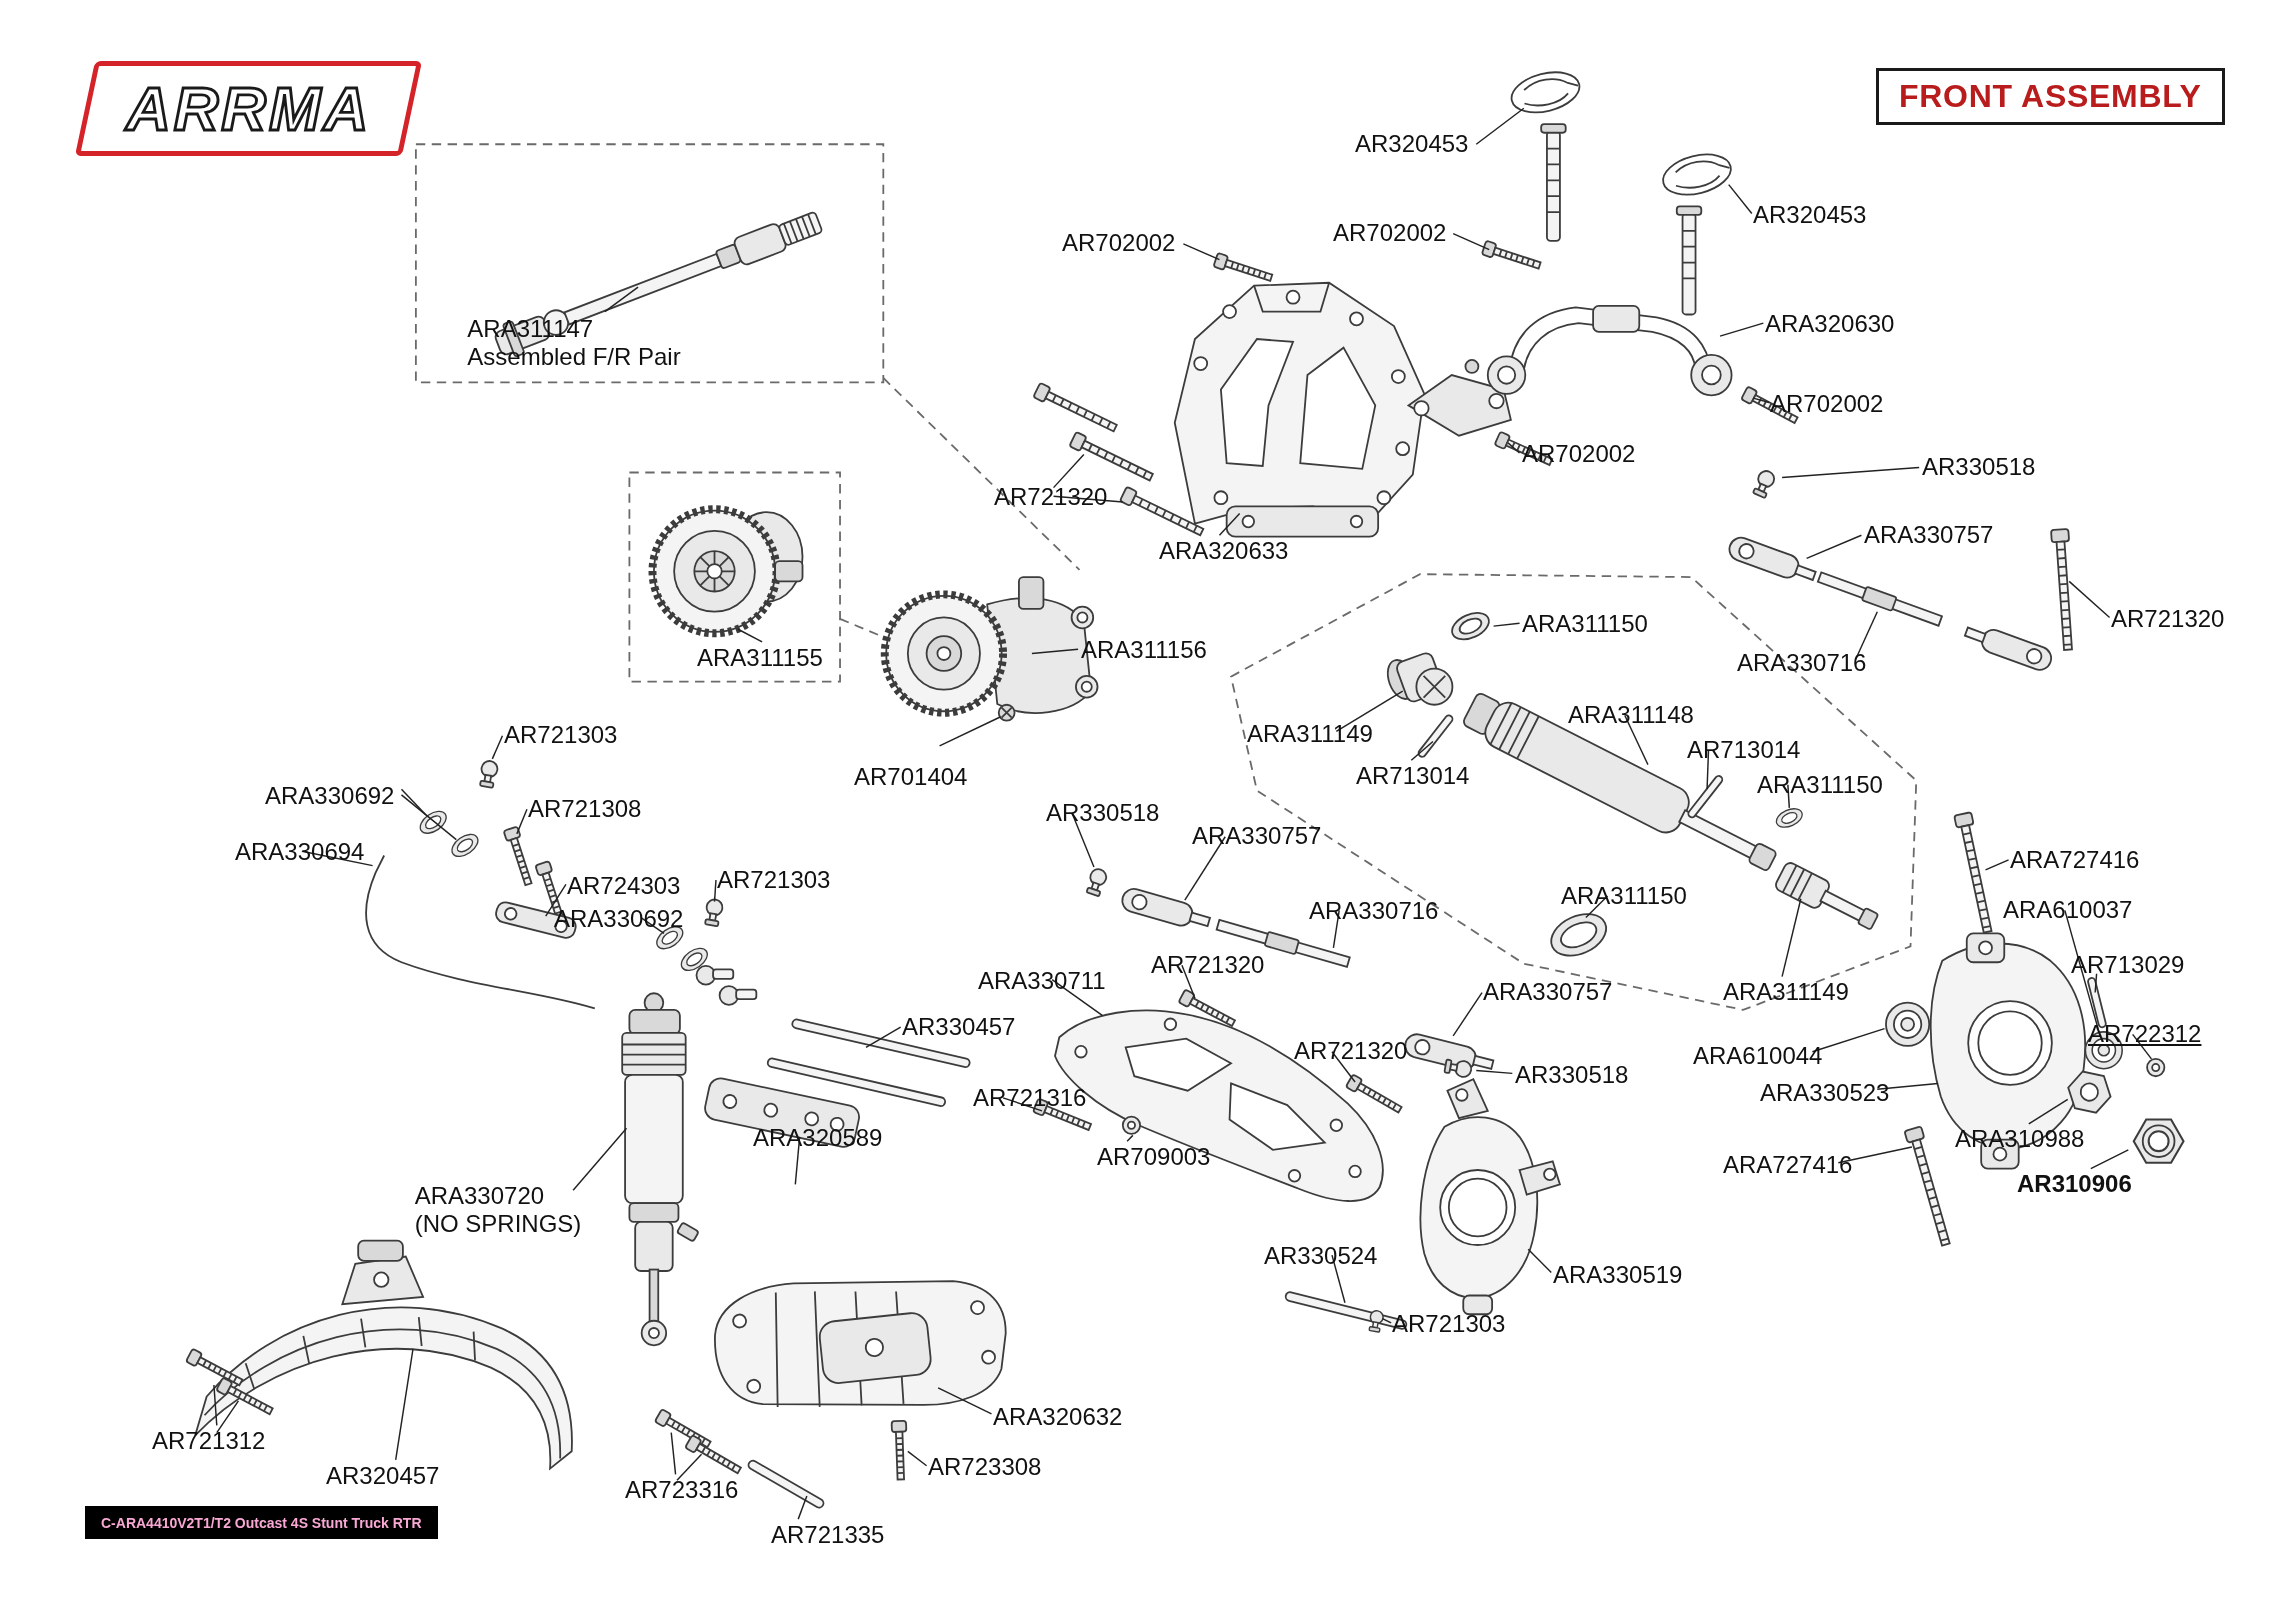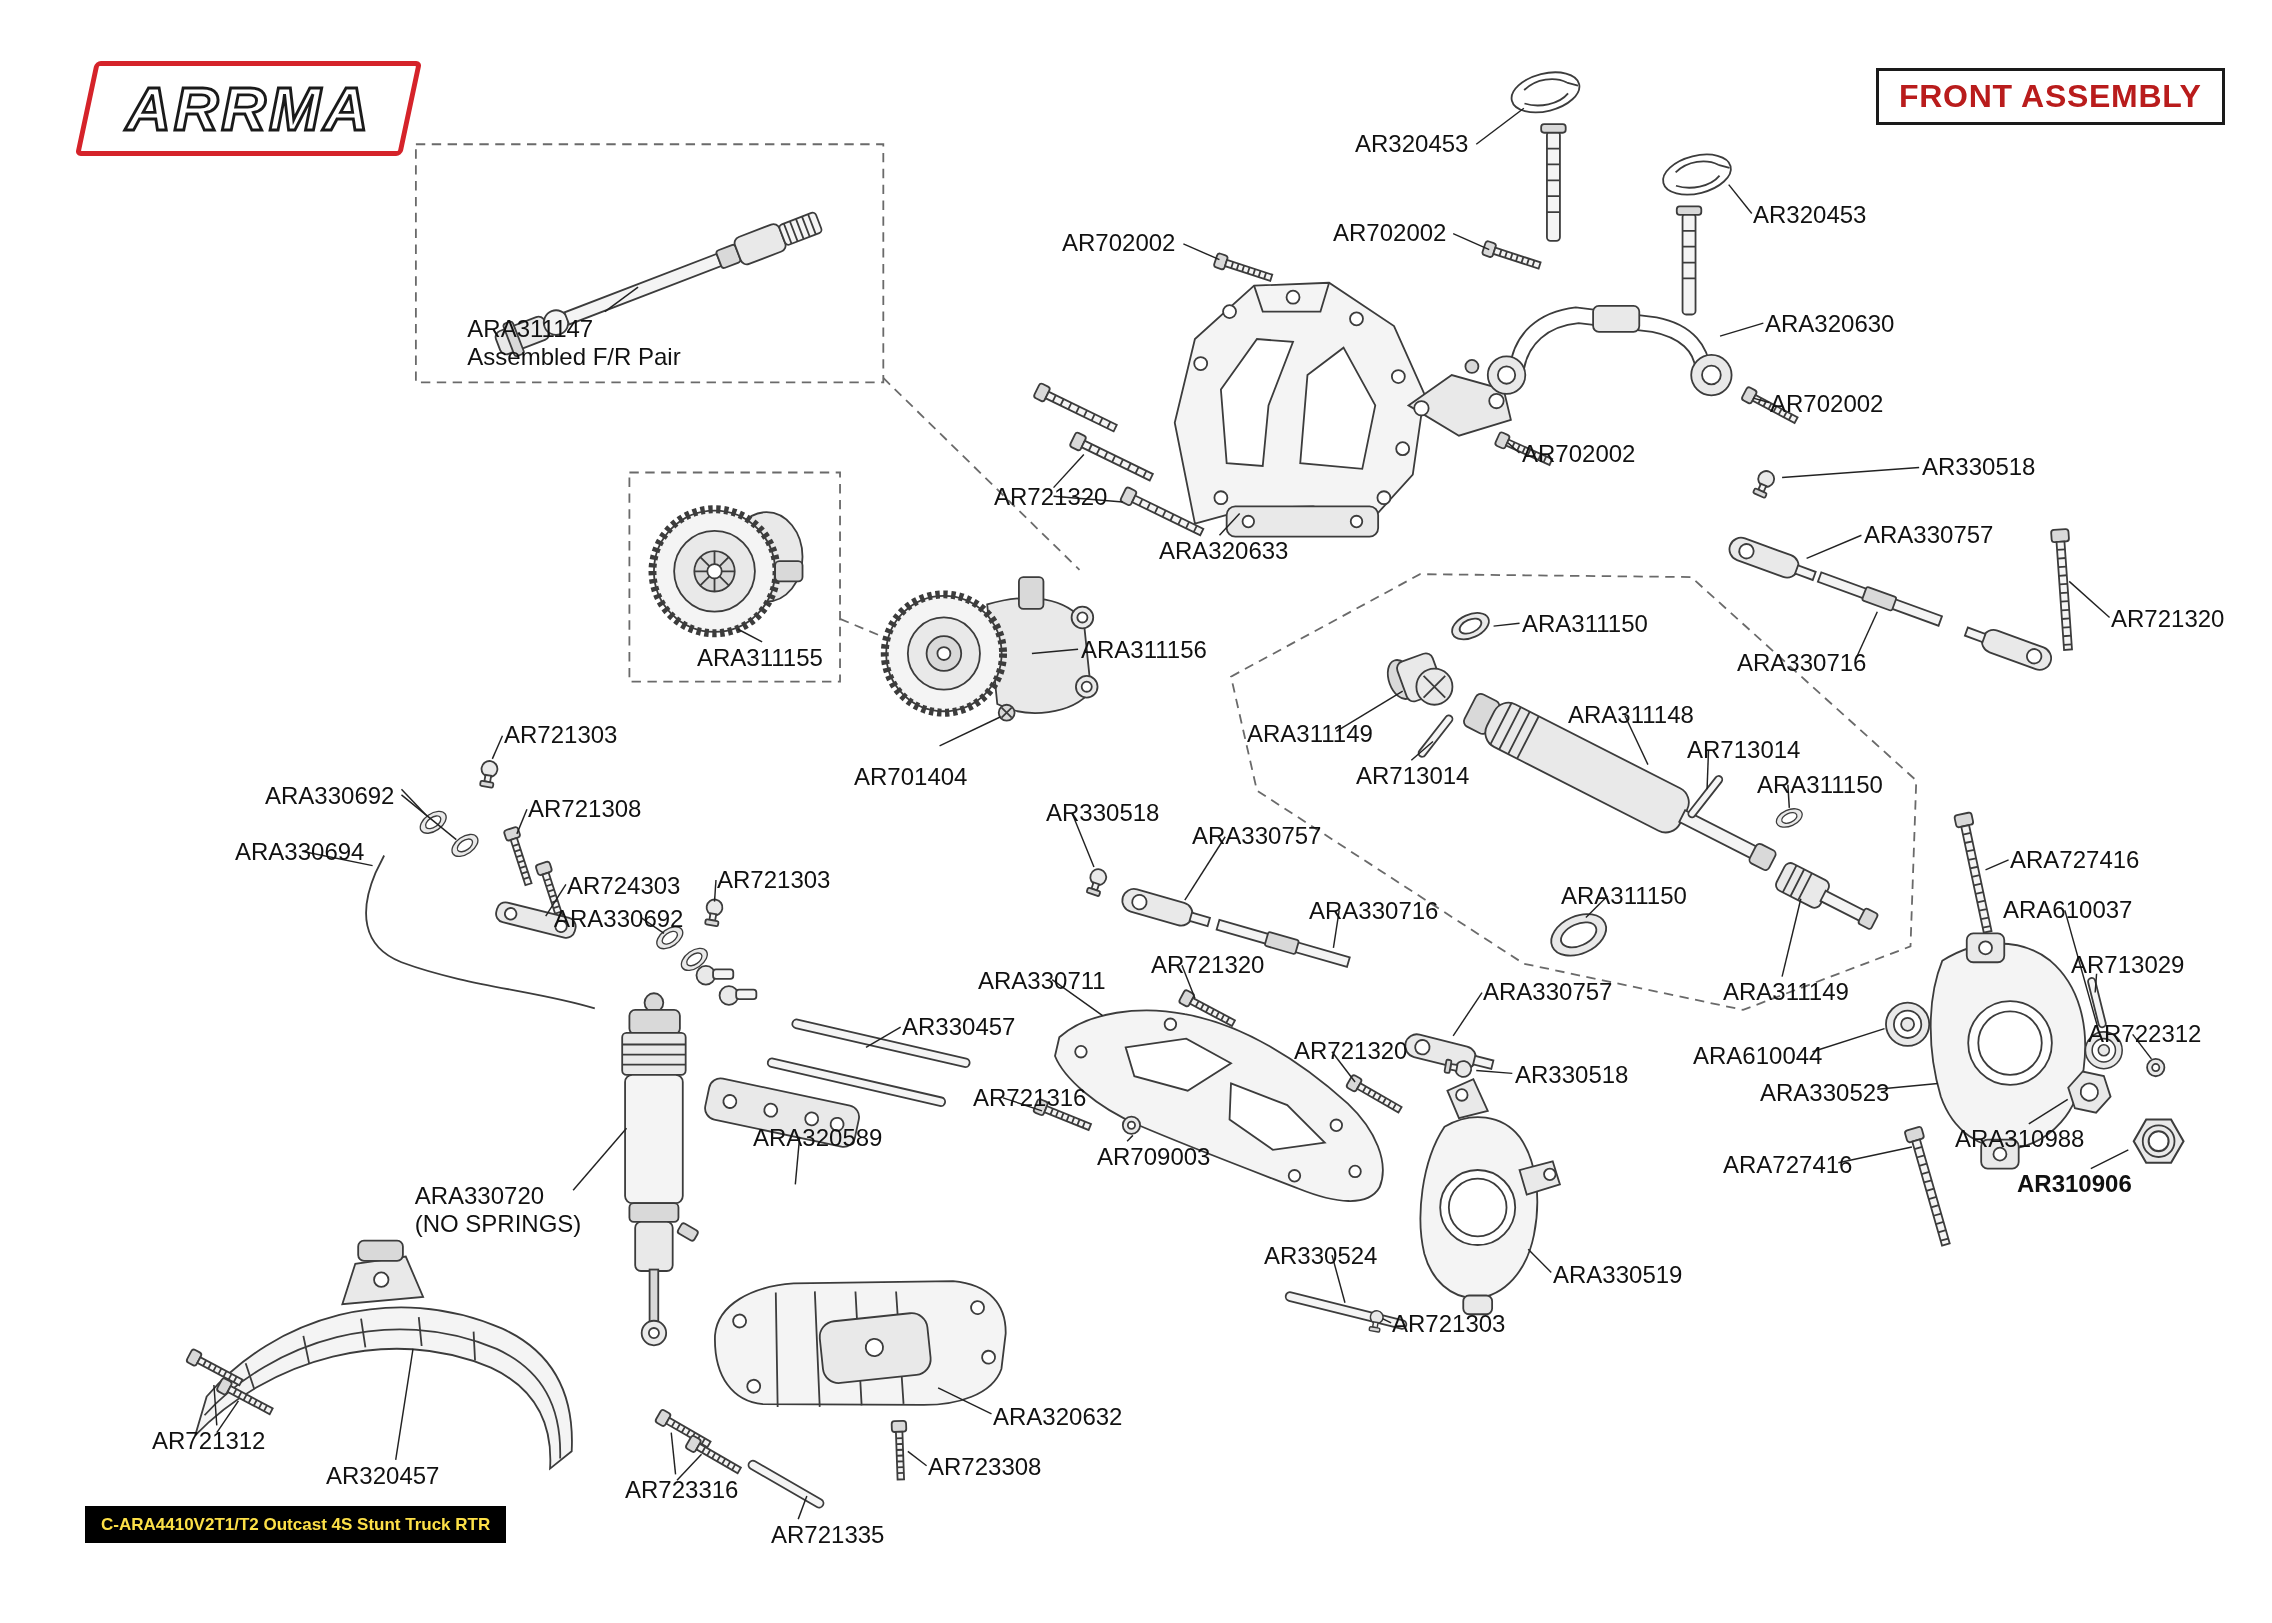--- a/index.html
+++ b/index.html
@@ -20,22 +20,22 @@
   .part-label{position:absolute;font-size:24px;color:#111;white-space:nowrap;line-height:1.18;}
   .part-label.center{transform:translateX(-50%);text-align:left;}
   
   #logo{position:absolute;left:85px;top:61px;width:317px;height:85px;
         border:5px solid #d5232a;border-radius:5.8px;transform:skewX(-12deg);
         display:flex;align-items:center;justify-content:center;background:#fff;}
   #logo-text{transform:skewX(12deg);font-style:italic;font-weight:900;font-size:62px;
         letter-spacing:2.9px;color:#fff;-webkit-text-stroke:2.9px #1a1a1a;}
   #title-box{position:absolute;left:1876px;top:68px;border:3.6px solid #1a1a1a;background:#fff;
         padding:7.2px 20px;font-weight:700;font-size:32px;color:#b91c1c;letter-spacing:0.7px;}
-  #footer-box{position:absolute;left:85px;top:1506px;background:#000;color:#fde047;
-        padding:8.7px 16px;font-weight:700;font-size:17px;}
+  #footer-box{position:absolute;left:85px;top:1506px;background:#000;color:#f9a8d4;
+        padding:8.7px 16px;font-weight:700;font-size:14px;}
 </style>
 </head>
 <body>
 
 <svg id="art" width="2273" height="1623" viewBox="0 0 3150 2250">
   <defs>
     <g id="sym-screw-sm">
       <rect x="-16" y="-10" width="15" height="20" rx="4" class="f3"></rect>
       <rect x="-1" y="-4.5" width="66" height="9" class="f1"></rect>
       <path d="M8,-4.5 V4.5 M16,-4.5 V4.5 M24,-4.5 V4.5 M32,-4.5 V4.5 M40,-4.5 V4.5 M48,-4.5 V4.5 M56,-4.5 V4.5" class="ln" stroke-width="1.6"></path>
@@ -648,21 +648,21 @@
     </div>
     <div class="part-label" style="left: 2010px; top: 846px;">
       <div>ARA727416</div>
     </div>
     <div class="part-label" style="left: 2003px; top: 896px;">
       <div>ARA610037</div>
     </div>
     <div class="part-label" style="left: 2071px; top: 951px;">
       <div>AR713029</div>
     </div>
-    <div class="part-label" style="left: 2088px; top: 1020px;">
+    <div class="part-label" style="left: 2088px; top: 1020px; text-decoration: underline;">
       <div>AR722312</div>
     </div>
     <div class="part-label" style="left: 1693px; top: 1042px;">
       <div>ARA610044</div>
     </div>
     <div class="part-label" style="left: 1760px; top: 1079px;">
       <div>ARA330523</div>
     </div>
     <div class="part-label" style="left: 902px; top: 1013px;">
       <div>AR330457</div>

